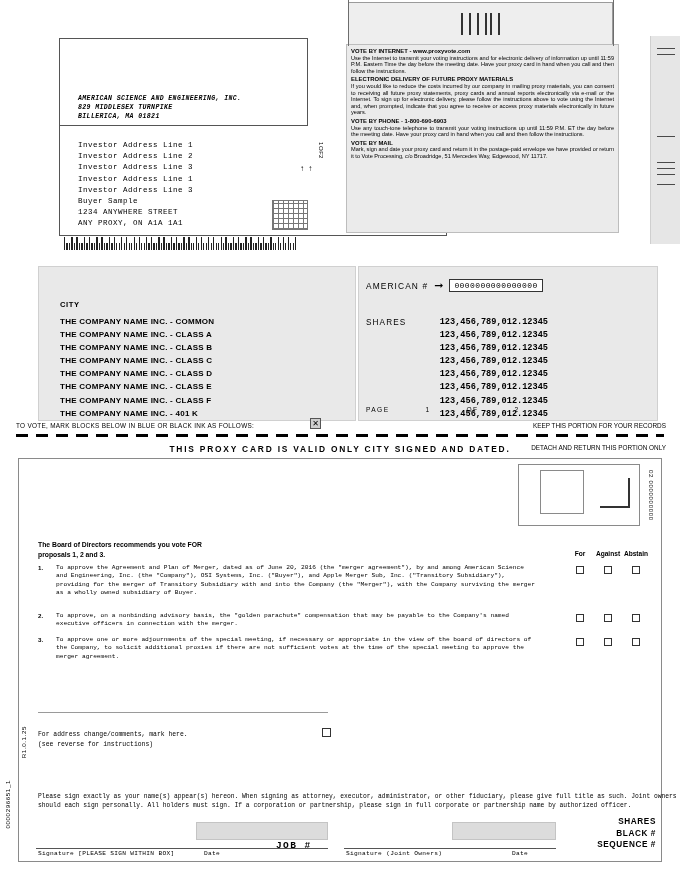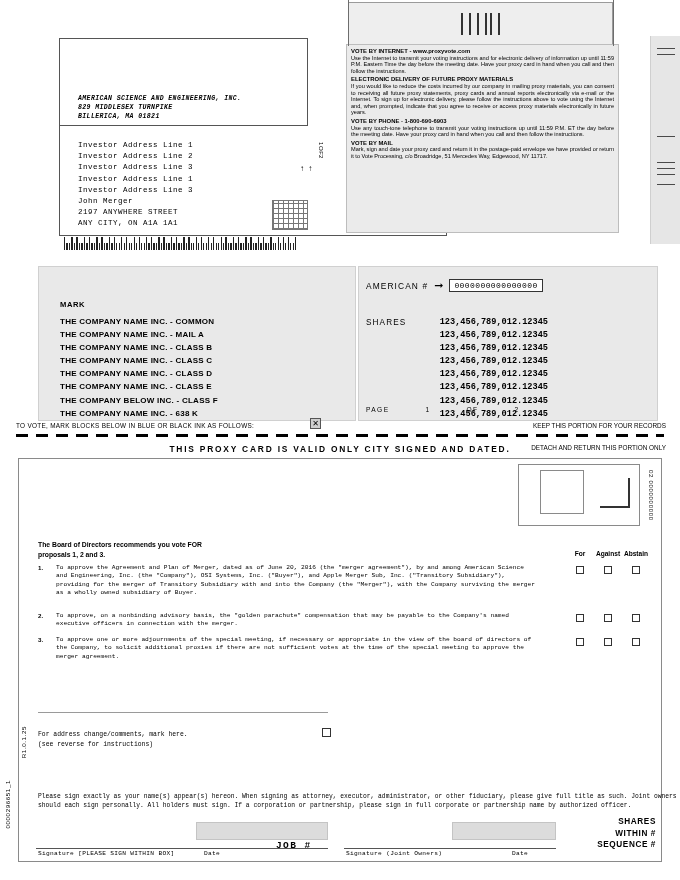--- a/index.html
+++ b/index.html
@@ -201,23 +201,23 @@
     <div>829 MIDDLESEX TURNPIKE</div>
     <div>BILLERICA, MA 01821</div>
   </div>
 
   <div id="investor-block" class="mono">
     <div>Investor Address Line 1</div>
     <div>Investor Address Line 2</div>
     <div>Investor Address Line 3</div>
     <div>Investor Address Line 1</div>
     <div>Investor Address Line 3</div>
-    <div>John Merger</div>
-    <div>2197 ANYWHERE STREET</div>
-    <div>ANY CITY, ON   A1A 1A1</div>
+    <div>Buyer Sample</div>
+    <div>1234 ANYWHERE STREET</div>
+    <div>ANY PROXY, ON   A1A 1A1</div>
   </div>
 
   <div id="qr-box"></div>
   <div id="postnet">
       <i style="height: 13px;"></i>
       <i style="height: 7px;"></i>
       <i style="height: 7px;"></i>
       <i style="height: 13px;"></i>
       <i style="height: 7px;"></i>
       <i style="height: 13px;"></i>
@@ -334,30 +334,30 @@
     <span class="tick" style="top:18px"></span>
     <span class="tick" style="top:100px"></span>
     <span class="tick" style="top:126px"></span>
     <span class="tick" style="top:132px"></span>
     <span class="tick" style="top:138px"></span>
     <span class="tick" style="top:148px"></span>
   </div>
 </div>
 
 <div id="name-panel"></div>
-<div id="name-label">MARK</div>
+<div id="name-label">CITY</div>
 <div id="company-list">
   <div>THE COMPANY NAME INC. - COMMON</div>
-  <div>THE COMPANY NAME INC. - MAIL A</div>
+  <div>THE COMPANY NAME INC. - CLASS A</div>
   <div>THE COMPANY NAME INC. - CLASS B</div>
   <div>THE COMPANY NAME INC. - CLASS C</div>
   <div>THE COMPANY NAME INC. - CLASS D</div>
   <div>THE COMPANY NAME INC. - CLASS E</div>
-  <div>THE COMPANY BELOW INC. - CLASS F</div>
-  <div>THE COMPANY NAME INC. - 638 K</div>
+  <div>THE COMPANY NAME INC. - CLASS F</div>
+  <div>THE COMPANY NAME INC. - 401 K</div>
 </div>
 
 <div id="control-panel"></div>
 <div id="control-row">
   <span id="control-label">AMERICAN #</span>
   <span id="control-arrow">➞</span>
   <span id="control-value" class="mono">0000000000000000</span>
 </div>
 <div id="shares-label">SHARES</div>
 <div id="shares-list" class="mono">
@@ -464,15 +464,15 @@
 <div class="sigline" style="left:36px; top:848px; width:292px;"></div>
 <div class="sigline" style="left:344px; top:848px; width:212px;"></div>
 <div class="siglabel mono" style="left:38px; top:850px;">Signature [PLEASE SIGN WITHIN BOX]</div>
 <div class="siglabel mono" style="left:204px; top:850px;">Date</div>
 <div class="siglabel mono" style="left:346px; top:850px;">Signature (Joint Owners)</div>
 <div class="siglabel mono" style="left:512px; top:850px;">Date</div>
 
 <div id="job" class="mono">JOB #</div>
 <div id="right-meta">
   <div>SHARES</div>
-  <div>WITHIN #</div>
+  <div>BLACK #</div>
   <div>SEQUENCE #</div>
 </div>
 
 </body></html>

